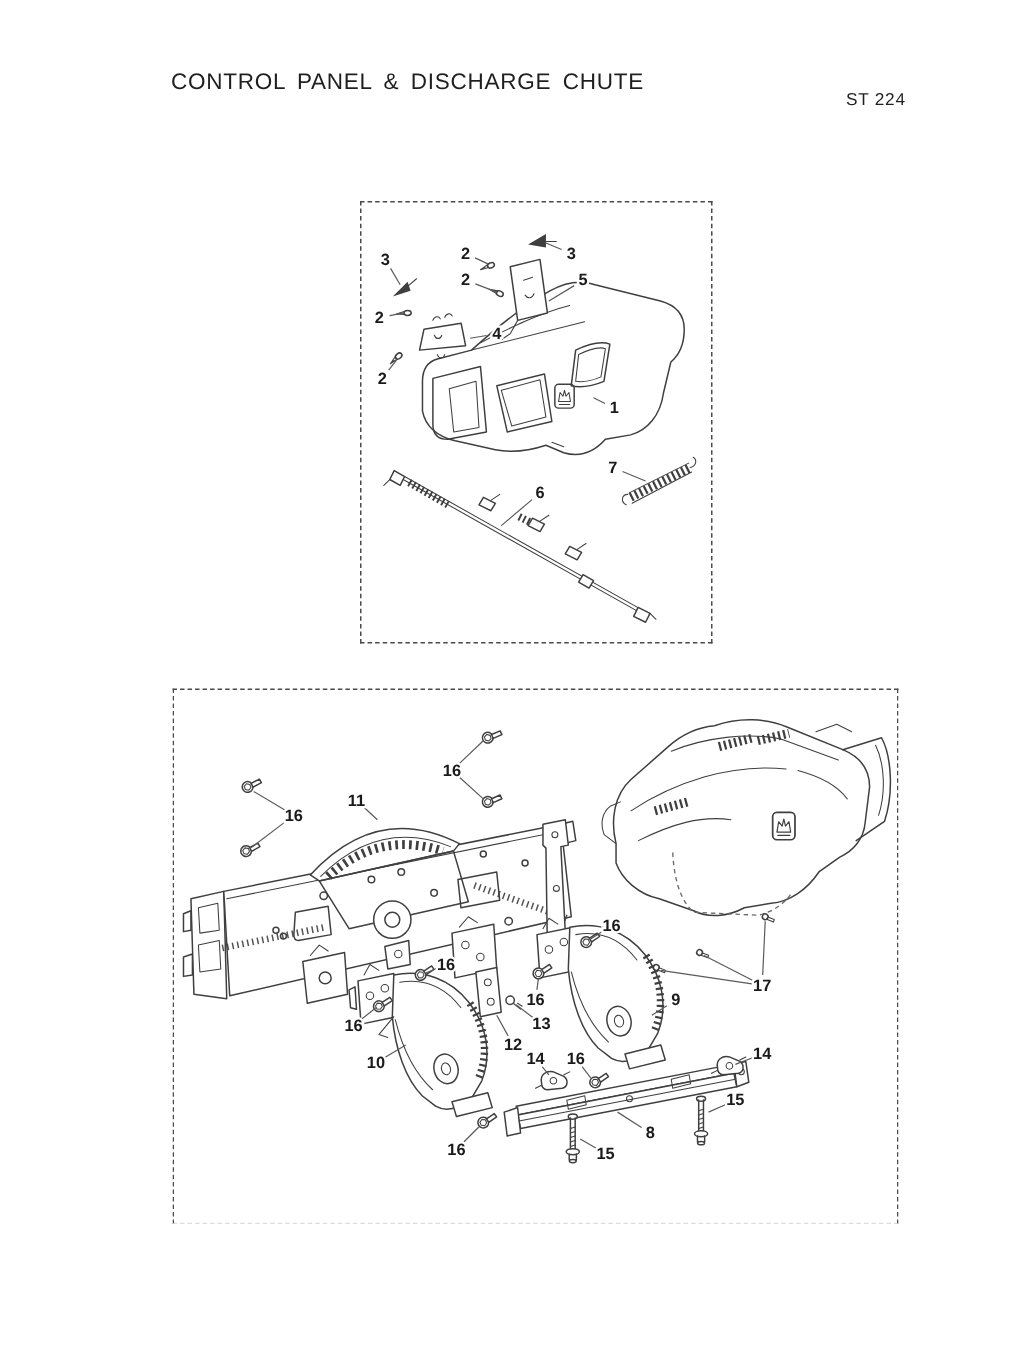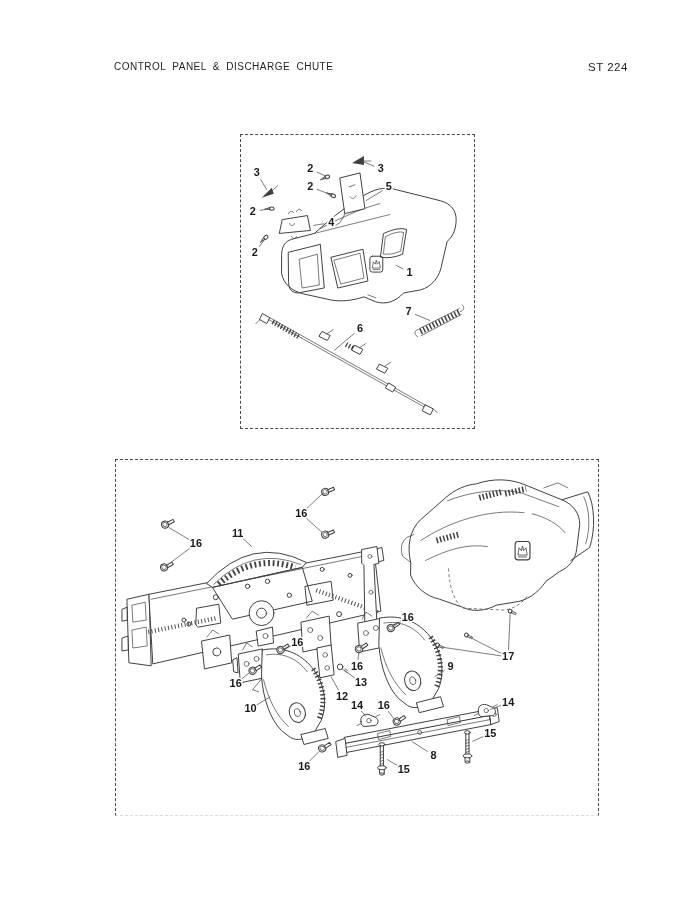--- a/index.html
+++ b/index.html
@@ -1,20 +1,20 @@
 <!DOCTYPE html>
 <html><head>
 <meta charset="utf-8">
 <style>
   html,body{margin:0;padding:0;background:#fff;}
   .page{position:relative;width:688px;height:900px;background:#fff;overflow:hidden;
         font-family:"Liberation Sans",sans-serif;}
-  .hdr-title{position:absolute;left:114px;top:61px;font-size:10px;letter-spacing:.5px;
+  .hdr-title{position:absolute;left:114px;top:46px;font-size:15px;letter-spacing:.5px;
         word-spacing:3px;color:#1f1f1f;}
-  .hdr-model{position:absolute;left:588px;top:61px;font-size:11.5px;letter-spacing:.5px;color:#1f1f1f;}
+  .hdr-model{position:absolute;left:564px;top:61px;font-size:11.5px;letter-spacing:.5px;color:#1f1f1f;}
   .diagram-box{position:absolute;border:1px dashed #4a4a4a;box-sizing:border-box;background:#fff;}
   .box-top{left:240px;top:134px;width:235px;height:295px;}
   .box-bottom{left:115px;top:459px;width:484px;height:357px;border-bottom-color:#dcdcdc;}
   .diagram-box svg{display:block;width:100%;height:100%;}
   .art{stroke:#3f3f3f;fill:none;stroke-width:1;stroke-linejoin:round;stroke-linecap:round;}
   .fw{fill:#ffffff;}
   .thin{stroke-width:.7;}
   .solid{fill:#3f3f3f;stroke:none;}
   .teeth{stroke:#3f3f3f;fill:none;stroke-width:6;stroke-dasharray:1.8 2.8;}
   .teeth-sm{stroke:#3f3f3f;fill:none;stroke-width:5;stroke-dasharray:1.5 2.4;}

